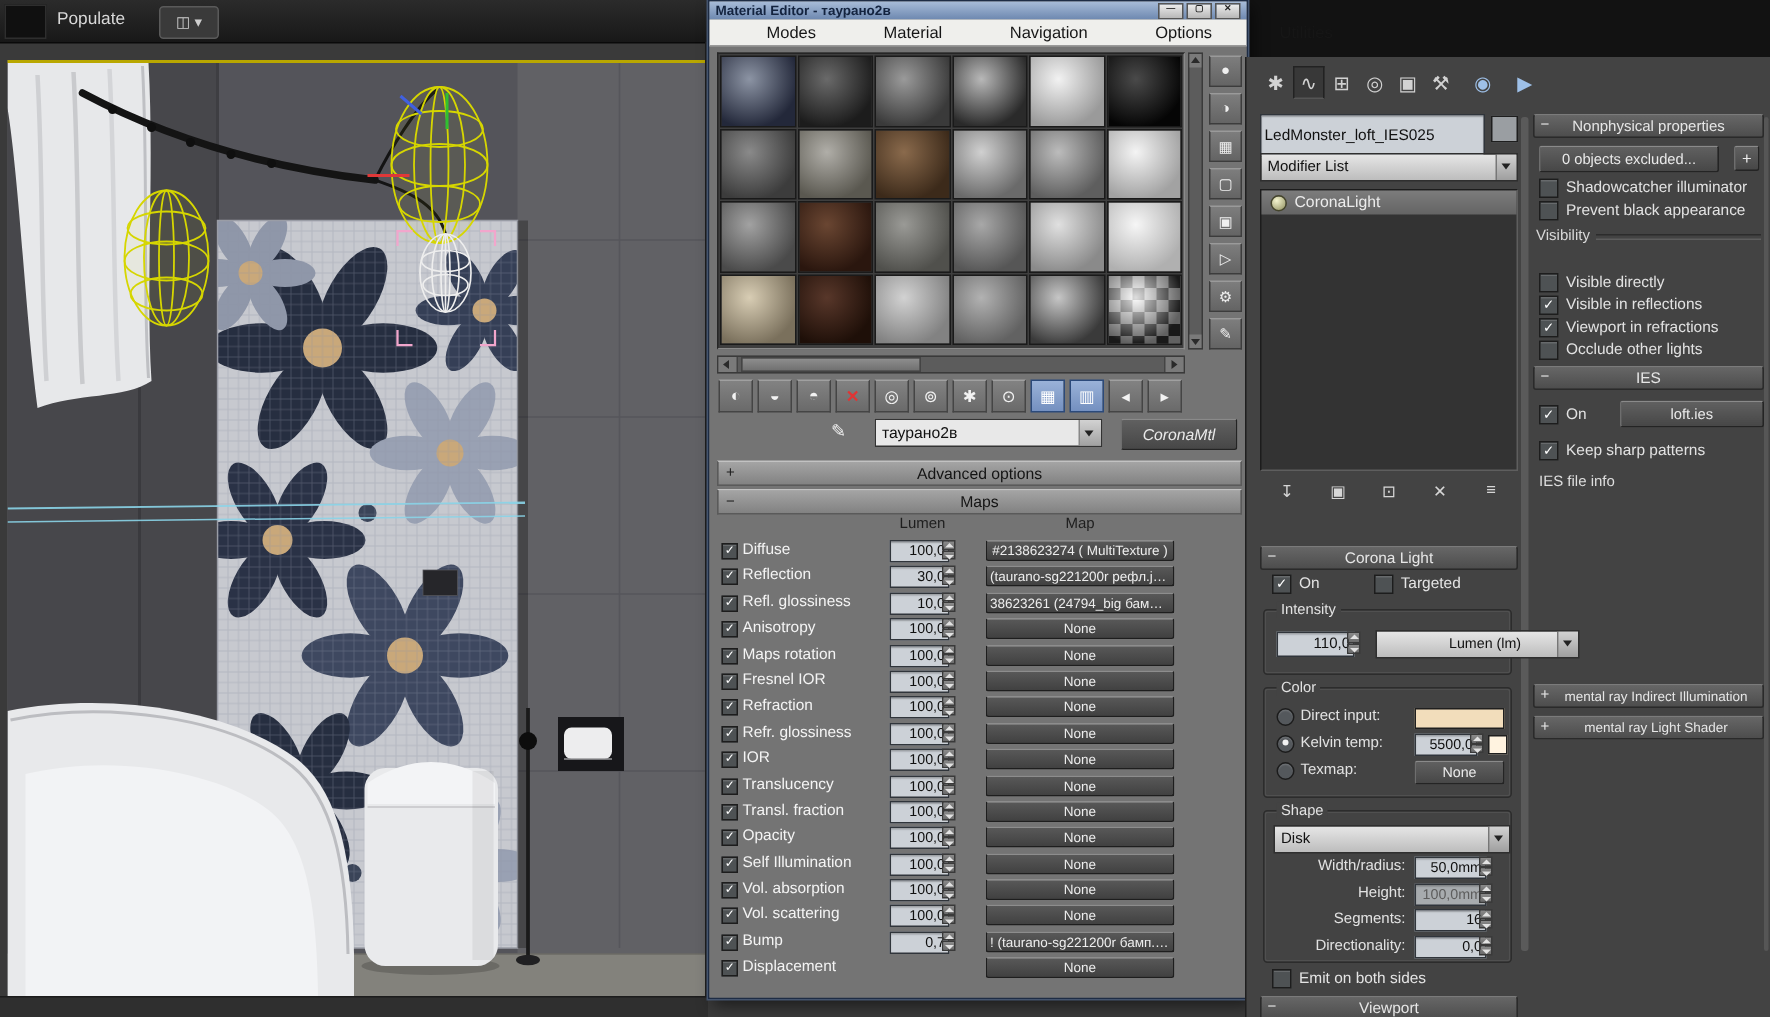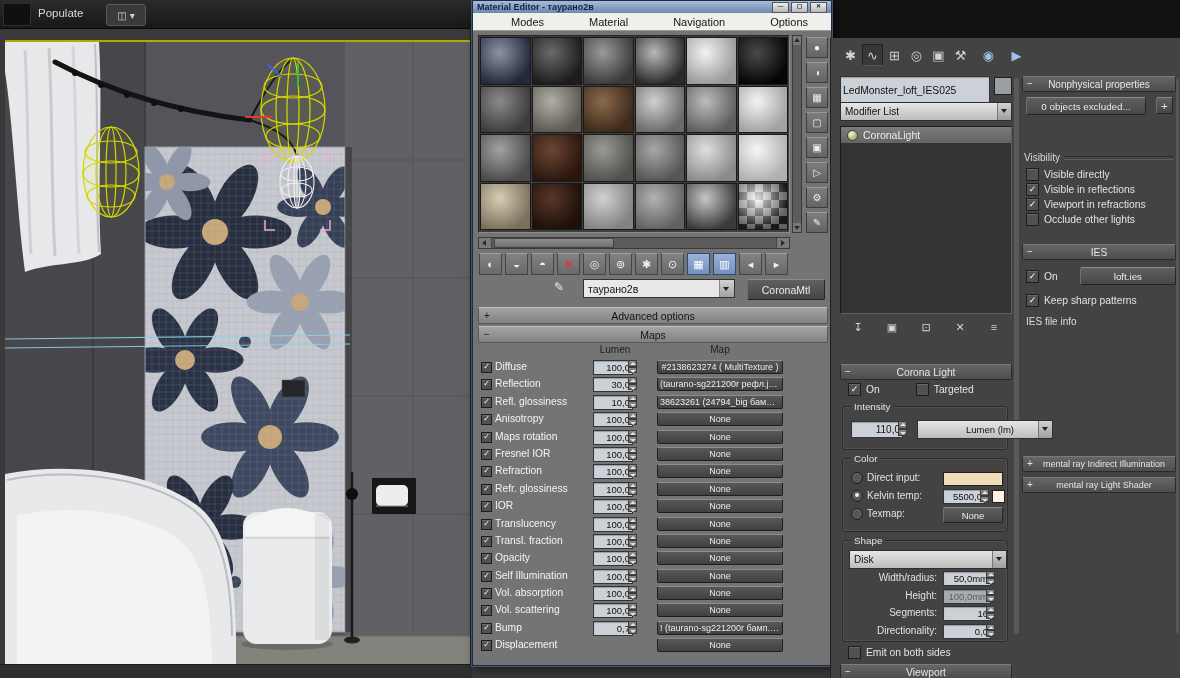--- a/index.html
+++ b/index.html
@@ -92,21 +92,21 @@
   .tb-icon{width:21px;height:20px;background:linear-gradient(#828282,#6a6a6a);border:1px solid #454545;border-top-color:#a0a0a0;
            color:#f2f2f2;font-size:11px;display:flex;align-items:center;justify-content:center;flex:none;}
   .tb-icon.active{background:linear-gradient(#9ab2d8,#7490c0);border-color:#2c4a7a;color:#fff;}
   .tb-icon.danger{color:#e03434;font-weight:bold;}
   .combo-row{position:absolute;left:6px;top:248px;width:346px;height:20px;}
   .pick-icon{position:absolute;left:72px;top:1px;width:16px;height:16px;color:#f0f0f0;font-size:12px;text-align:center;}
   .mat-combo{position:absolute;left:104px;top:0;width:152px;height:19px;background:#e8e8e8;border:1px solid #333;
              display:flex;align-items:center;padding-left:4px;font-size:10.5px;color:#111;box-sizing:border-box;}
   .mat-combo .arr{margin-left:auto;width:14px;align-self:stretch;background:linear-gradient(#d2d2d2,#a2a2a2);border-left:1px solid #888;position:relative;}
   .mat-combo .arr::after{content:"";position:absolute;left:3px;top:7px;border:3px solid transparent;border-top:4px solid #222;}
-  .type-btn{position:absolute;left:268px;top:0;width:76px;height:19px;font-size:10.5px;}
+  .type-btn{position:absolute;left:268px;top:0;width:76px;height:19px;font-size:10.5px;font-style:italic;}
   .me-roll{position:absolute;left:5px;width:348px;height:15px;background:linear-gradient(#a4a4a4,#828282);
            border:1px solid #5a5a5a;border-top-color:#c2c2c2;color:#141414;font-size:10.5px;
            display:flex;align-items:center;justify-content:center;}
   .me-roll .sign{position:absolute;left:5px;top:0;line-height:15px;font-size:10px;color:#1c1c1c;}
   .me-roll.adv{top:276px;} .me-roll.mapsr{top:295px;}
   .col-headers{position:absolute;left:0;top:313px;width:358px;height:13px;font-size:10px;color:#1e1e1e;}
   .ch-amount{position:absolute;left:108px;width:68px;text-align:center;}
   .ch-map{position:absolute;left:184px;width:126px;text-align:center;}
   #maps-rows{position:absolute;left:0;top:328px;width:358px;}
   .map-row{position:relative;height:17.4px;}
@@ -167,21 +167,21 @@
   .emit-row{position:absolute;left:8px;top:606px;display:flex;align-items:center;gap:5px;font-size:10.3px;color:#e4e4e4;}
   #vp-roll{top:624px;}
 
   #np-roll{top:36px;font-size:10px;}
   .excl-row{position:absolute;left:0;top:57px;width:154px;height:17px;}
   .excl-btn{position:absolute;left:4px;top:0;width:118px;height:16px;font-size:9.8px;}
   .plus-btn{position:absolute;left:134px;top:0;width:15px;height:15px;font-size:11px;}
   #np-checks{position:absolute;left:0;top:78px;width:154px;}
   .sep-row{position:absolute;left:2px;right:2px;top:112px;display:flex;align-items:center;gap:4px;font-size:10px;color:#d8d8d8;}
   .sep-line{flex:1;height:2px;border-top:1px solid #2c2c2c;border-bottom:1px solid #5e5e5e;}
-  #vis-checks{position:absolute;left:0;top:127px;width:154px;}
+  #vis-checks{position:absolute;left:0;top:141px;width:154px;}
   #ies-roll{top:204px;}
   .ies-onrow{position:absolute;left:4px;top:228px;width:150px;height:16px;display:flex;align-items:center;gap:5px;}
   .ies-file{width:100px;height:16px;margin-left:17px;font-size:9.8px;}
   .keep-row{position:absolute;left:4px;top:254px;display:flex;align-items:center;gap:5px;}
   .ies-lbl{position:absolute;left:4px;top:276px;font-size:10px;color:#dedede;}
   #ies-info{position:absolute;left:2px;top:290px;width:148px;height:120px;background:#17181c;border:1px solid #000;
             border-bottom-color:#555;border-right-color:#555;color:#c9ccd4;font-size:9px;line-height:14px;
             padding:3px 4px;box-sizing:border-box;overflow:hidden;}
   #collapsed-rolls{position:absolute;left:0;top:416px;width:154px;display:flex;flex-direction:column;gap:5px;}
   #collapsed-rolls .roll{position:relative;padding-left:10px;}
@@ -774,20 +774,30 @@
 
   <div id="colB">
     <div class="roll" id="np-roll">
       <span class="sign">−</span>
       <span>Nonphysical properties</span>
     </div>
     <div class="excl-row">
       <div class="dbtn excl-btn">0 objects excluded...</div>
       <div class="dbtn plus-btn">+</div>
     </div>
+    <div id="np-checks">
+        <div class="chk-row">
+          <div class="cbx"></div>
+          <div class="chk-lbl">Shadowcatcher illuminator</div>
+        </div>
+        <div class="chk-row">
+          <div class="cbx"></div>
+          <div class="chk-lbl">Prevent black appearance</div>
+        </div>
+      </div>
     <div class="sep-row">
       <span>Visibility</span>
       <span class="sep-line"></span>
     </div>
     <div id="vis-checks">
         <div class="chk-row">
           <div class="cbx"></div>
           <div class="chk-lbl">Visible directly</div>
         </div>
         <div class="chk-row">

